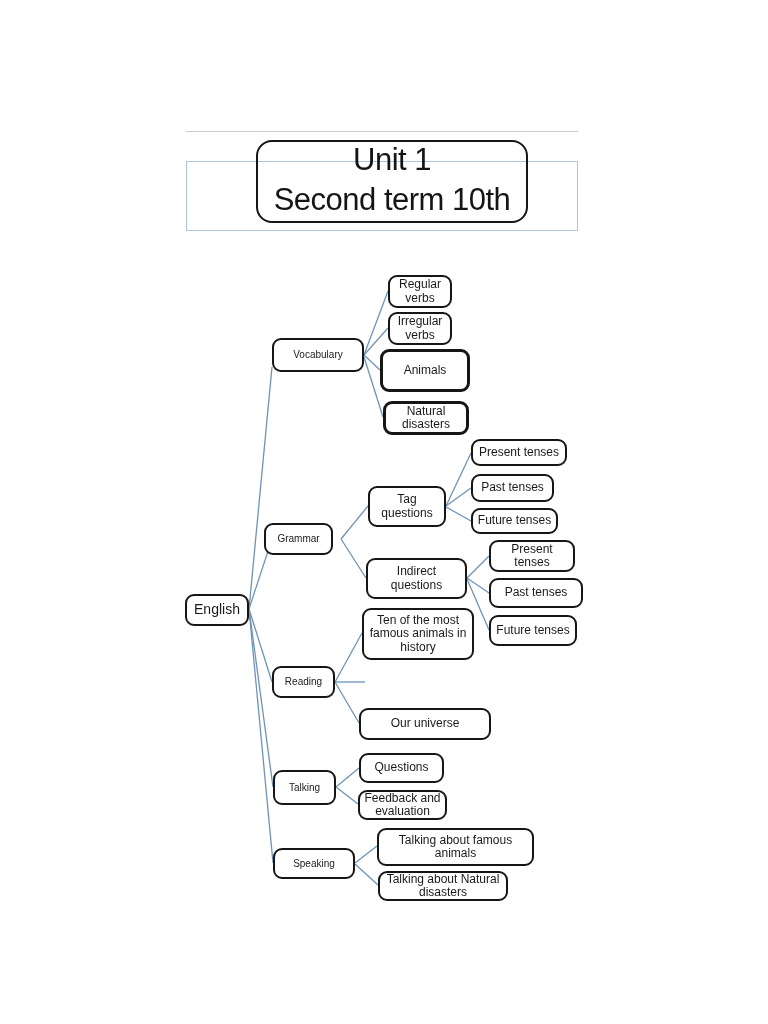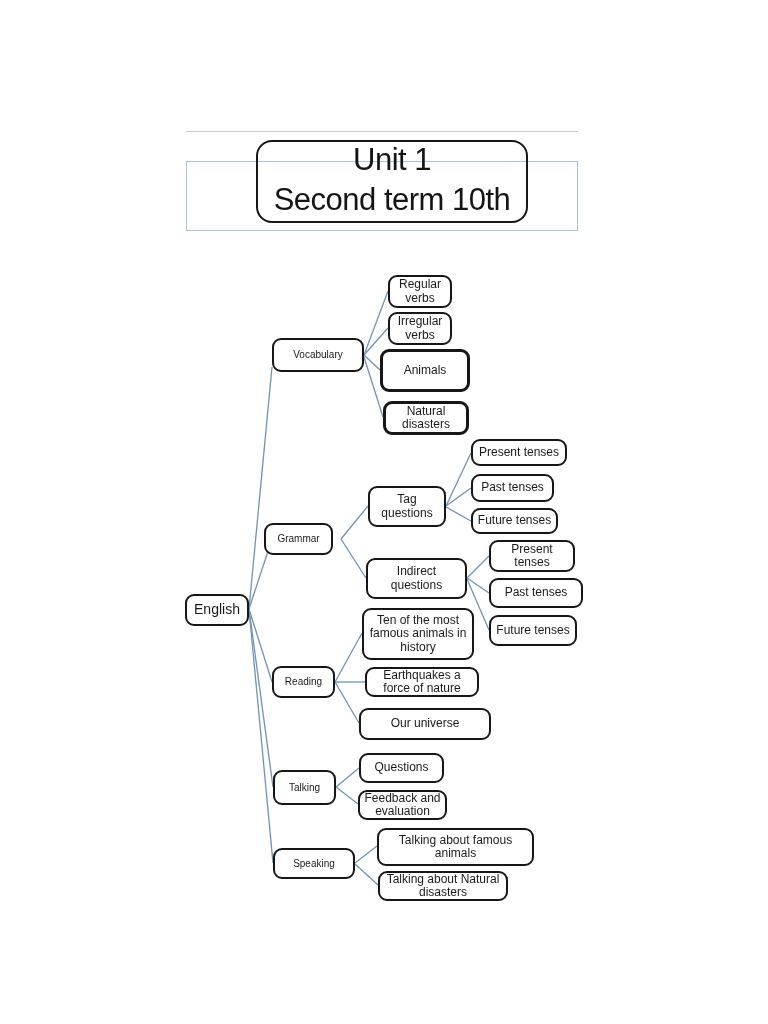--- a/index.html
+++ b/index.html
@@ -105,21 +105,20 @@
   <div class="n" style="left:471px;top:439px;width:96px;height:27px;border-width:2px">Present tenses</div>
   <div class="n" style="left:471px;top:474px;width:83px;height:28px;border-width:2.5px">Past tenses</div>
   <div class="n" style="left:471px;top:508px;width:87px;height:26px;border-width:2.5px">Future tenses</div>
   <div class="n" style="left:366px;top:558px;width:101px;height:41px;border-width:2.5px">Indirect questions</div>
   <div class="n" style="left:489px;top:540px;width:86px;height:32px;border-width:2.5px">Present tenses</div>
   <div class="n" style="left:489px;top:578px;width:94px;height:30px;border-width:2.5px">Past tenses</div>
   <div class="n" style="left:489px;top:615px;width:88px;height:31px;border-width:2.5px">Future tenses</div>
 
   <div class="n cat" style="left:272px;top:666px;width:63px;height:32px;border-width:2.5px">Reading</div>
   <div class="n" style="left:362px;top:608px;width:112px;height:52px;border-width:2.5px">Ten of the most famous animals in history</div>
-  <div class="n" style="left:365px;top:667px;width:114px;height:30px;border-width:2.5px">Earthquakes a force of nature</div>
   <div class="n" style="left:359px;top:708px;width:132px;height:32px;border-width:2.5px">Our universe</div>
 
   <div class="n cat" style="left:273px;top:770px;width:63px;height:35px;border-width:2.5px">Talking</div>
   <div class="n" style="left:359px;top:753px;width:85px;height:30px;border-width:2px">Questions</div>
   <div class="n" style="left:358px;top:790px;width:89px;height:30px;border-width:2px">Feedback and evaluation</div>
 
   <div class="n cat" style="left:273px;top:848px;width:82px;height:31px;border-width:2px">Speaking</div>
   <div class="n" style="left:377px;top:828px;width:157px;height:38px;border-width:2.5px">Talking about famous animals</div>
   <div class="n" style="left:378px;top:871px;width:130px;height:30px;border-width:2.5px">Talking about Natural disasters</div>
 

